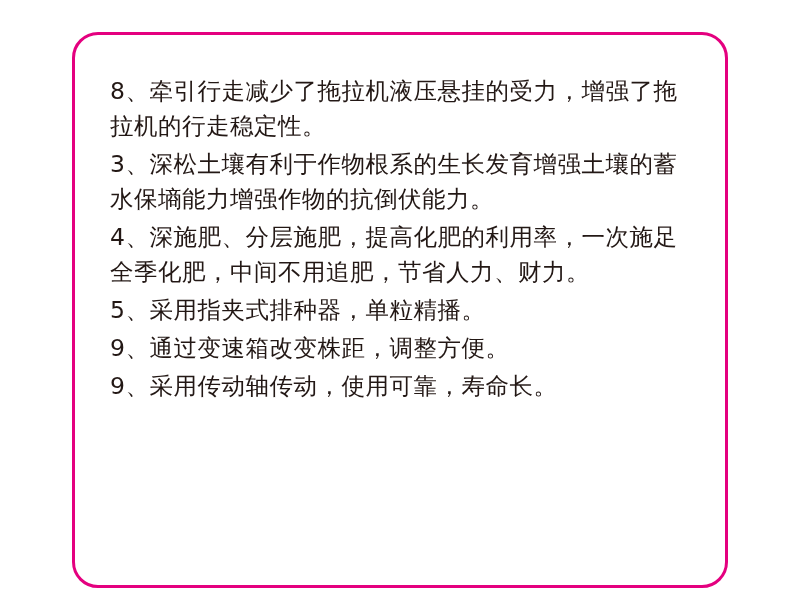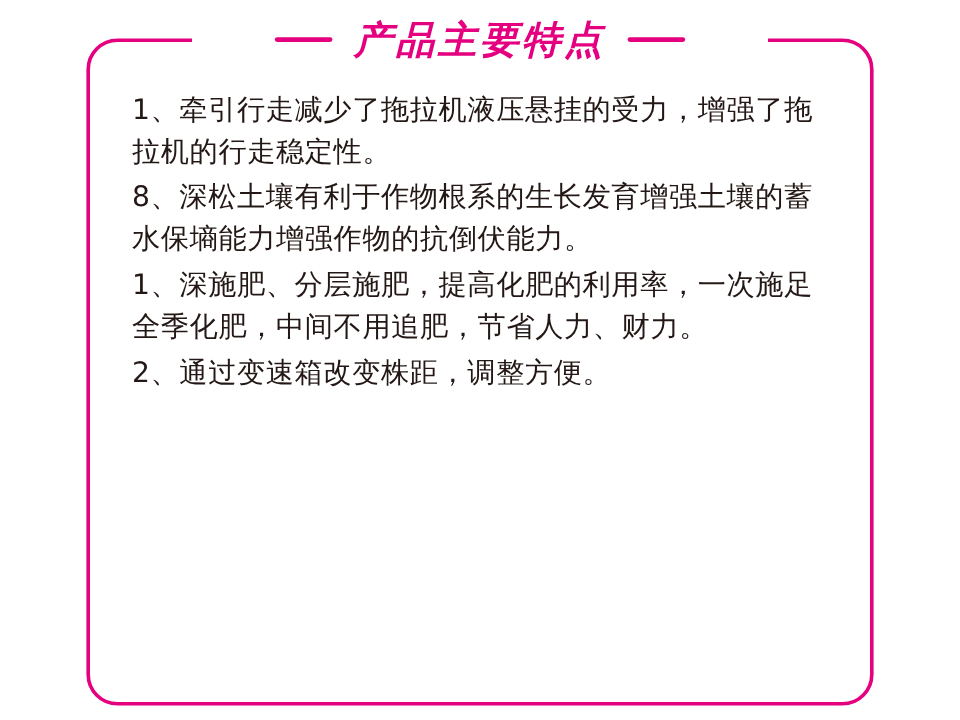--- a/index.html
+++ b/index.html
@@ -84,26 +84,23 @@
     text-indent: 0;
   }
 </style>
 </head>
 <body>
 
 <div id="page">
 
   <div class="frame"></div>
 
-  <div class="title-band">
-    <span class="title-rule"></span>
-    <span class="title-text">产品主要特点</span>
-    <span class="title-rule"></span>
-  </div>
 
   <div class="features">
-    <p class="feature-item">1、牵引行走减少了拖拉机液压悬挂的受力，增强了拖拉机的行走稳定性。</p>
-    <p class="feature-item">8、深松土壤有利于作物根系的生长发育增强土壤的蓄水保墒能力增强作物的抗倒伏能力。</p>
-    <p class="feature-item">1、深施肥、分层施肥，提高化肥的利用率，一次施足全季化肥，中间不用追肥，节省人力、财力。</p>
-    <p class="feature-item">2、通过变速箱改变株距，调整方便。</p>
+    <p class="feature-item">8、牵引行走减少了拖拉机液压悬挂的受力，增强了拖拉机的行走稳定性。</p>
+    <p class="feature-item">3、深松土壤有利于作物根系的生长发育增强土壤的蓄水保墒能力增强作物的抗倒伏能力。</p>
+    <p class="feature-item">4、深施肥、分层施肥，提高化肥的利用率，一次施足全季化肥，中间不用追肥，节省人力、财力。</p>
+    <p class="feature-item">5、采用指夹式排种器，单粒精播。</p>
+    <p class="feature-item">9、通过变速箱改变株距，调整方便。</p>
+    <p class="feature-item">9、采用传动轴传动，使用可靠，寿命长。</p>
   </div>
 
 </div>
 
 </body></html>

